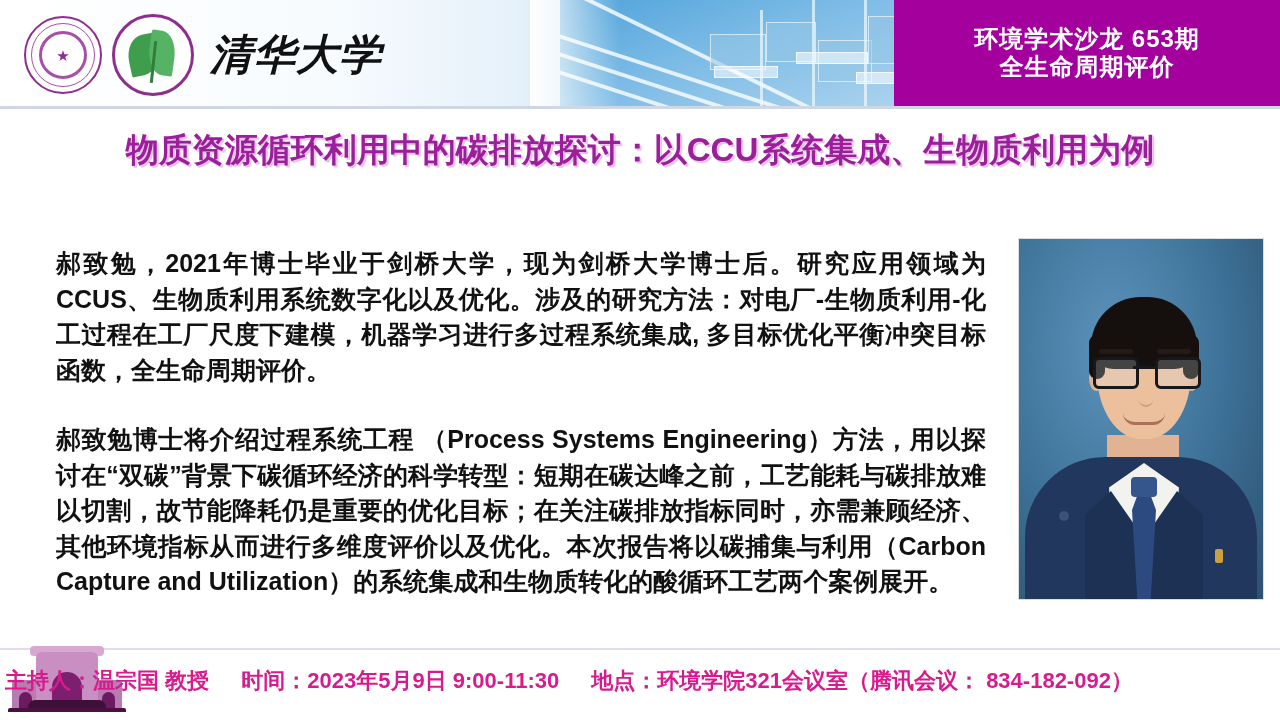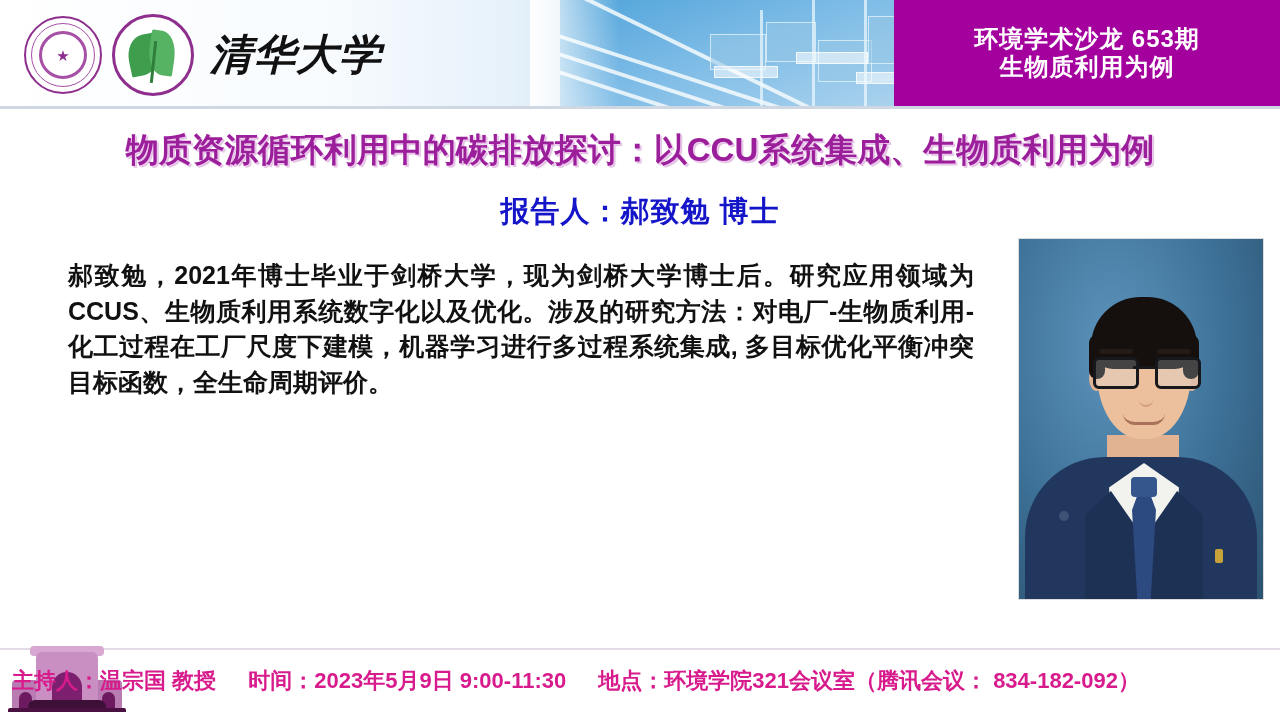--- a/index.html
+++ b/index.html
@@ -231,21 +231,21 @@
     position: absolute;
     left: 56px; top: 246px;
     width: 930px;
     font-size: 25px;
     font-weight: bold;
     color: #111111;
     line-height: 1.42;
     text-align: justify;
     letter-spacing: 0px;
   }
-  .bio p { margin: 12px; }
+  .bio p { margin: 0; }
   .bio p.second { margin-top: 34px; }
 
   
   .photo {
     position: absolute;
     left: 1018px; top: 238px;
     width: 244px; height: 360px;
     overflow: hidden;
     background: linear-gradient(160deg, #4d7ea6 0%, #3f7094 45%, #2f5a7c 100%);
     border: 1px solid #dddddd;
@@ -457,21 +457,21 @@
   }
   .gate .shrub {
     position: absolute;
     left: 20px; top: 58px;
     width: 78px; height: 14px;
     background: #3d1038;
     border-radius: 8px;
   }
   .footer-text {
     position: absolute;
-    left: 12px; top: 666px;
+    left: 5px; top: 666px;
     width: 1044px;
     text-align: center;
     font-size: 22px;
     font-weight: bold;
     color: #d81b8c;
     white-space: nowrap;
     letter-spacing: 0px;
   }
   .footer-text .seg { margin-right: 26px; }
   .footer-text .seg:last-child { margin-right: 0; }
@@ -520,30 +520,30 @@
       </div>
       <div class="wordmark">
         <div class="wordmark-cn">
           <span class="wm-thu">清华大学</span>
         </div>
       </div>
     </div>
 
     <div class="purple-banner">
       <div>环境学术沙龙 653期</div>
-      <div>生物质利用为例</div>
+      <div>全生命周期评价</div>
     </div>
   </div>
   <div class="header-rule"></div>
 
   <div class="title">物质资源循环利用中的碳排放探讨：以CCU系统集成、生物质利用为例</div>
-  <div class="speaker">报告人：郝致勉  博士</div>
 
   <div class="bio">
     <p class="first">郝致勉，2021年博士毕业于剑桥大学，现为剑桥大学博士后。研究应用领域为CCUS、生物质利用系统数字化以及优化。涉及的研究方法：对电厂-生物质利用-化工过程在工厂尺度下建模，机器学习进行多过程系统集成, 多目标优化平衡冲突目标函数，全生命周期评价。</p>
+    <p class="second">郝致勉博士将介绍过程系统工程 （Process Systems Engineering）方法，用以探讨在“双碳”背景下碳循环经济的科学转型：短期在碳达峰之前，工艺能耗与碳排放难以切割，故节能降耗仍是重要的优化目标；在关注碳排放指标同时，亦需兼顾经济、其他环境指标从而进行多维度评价以及优化。本次报告将以碳捕集与利用（Carbon Capture and Utilization）的系统集成和生物质转化的酸循环工艺两个案例展开。</p>
   </div>
 
   <div class="photo">
     <div class="bg"></div>
     <div class="neck"></div>
     <div class="suit"></div>
     <div class="shirt"></div>
     <div class="vest"></div>
     <div class="tie"></div>
     <div class="tie-knot"></div>

